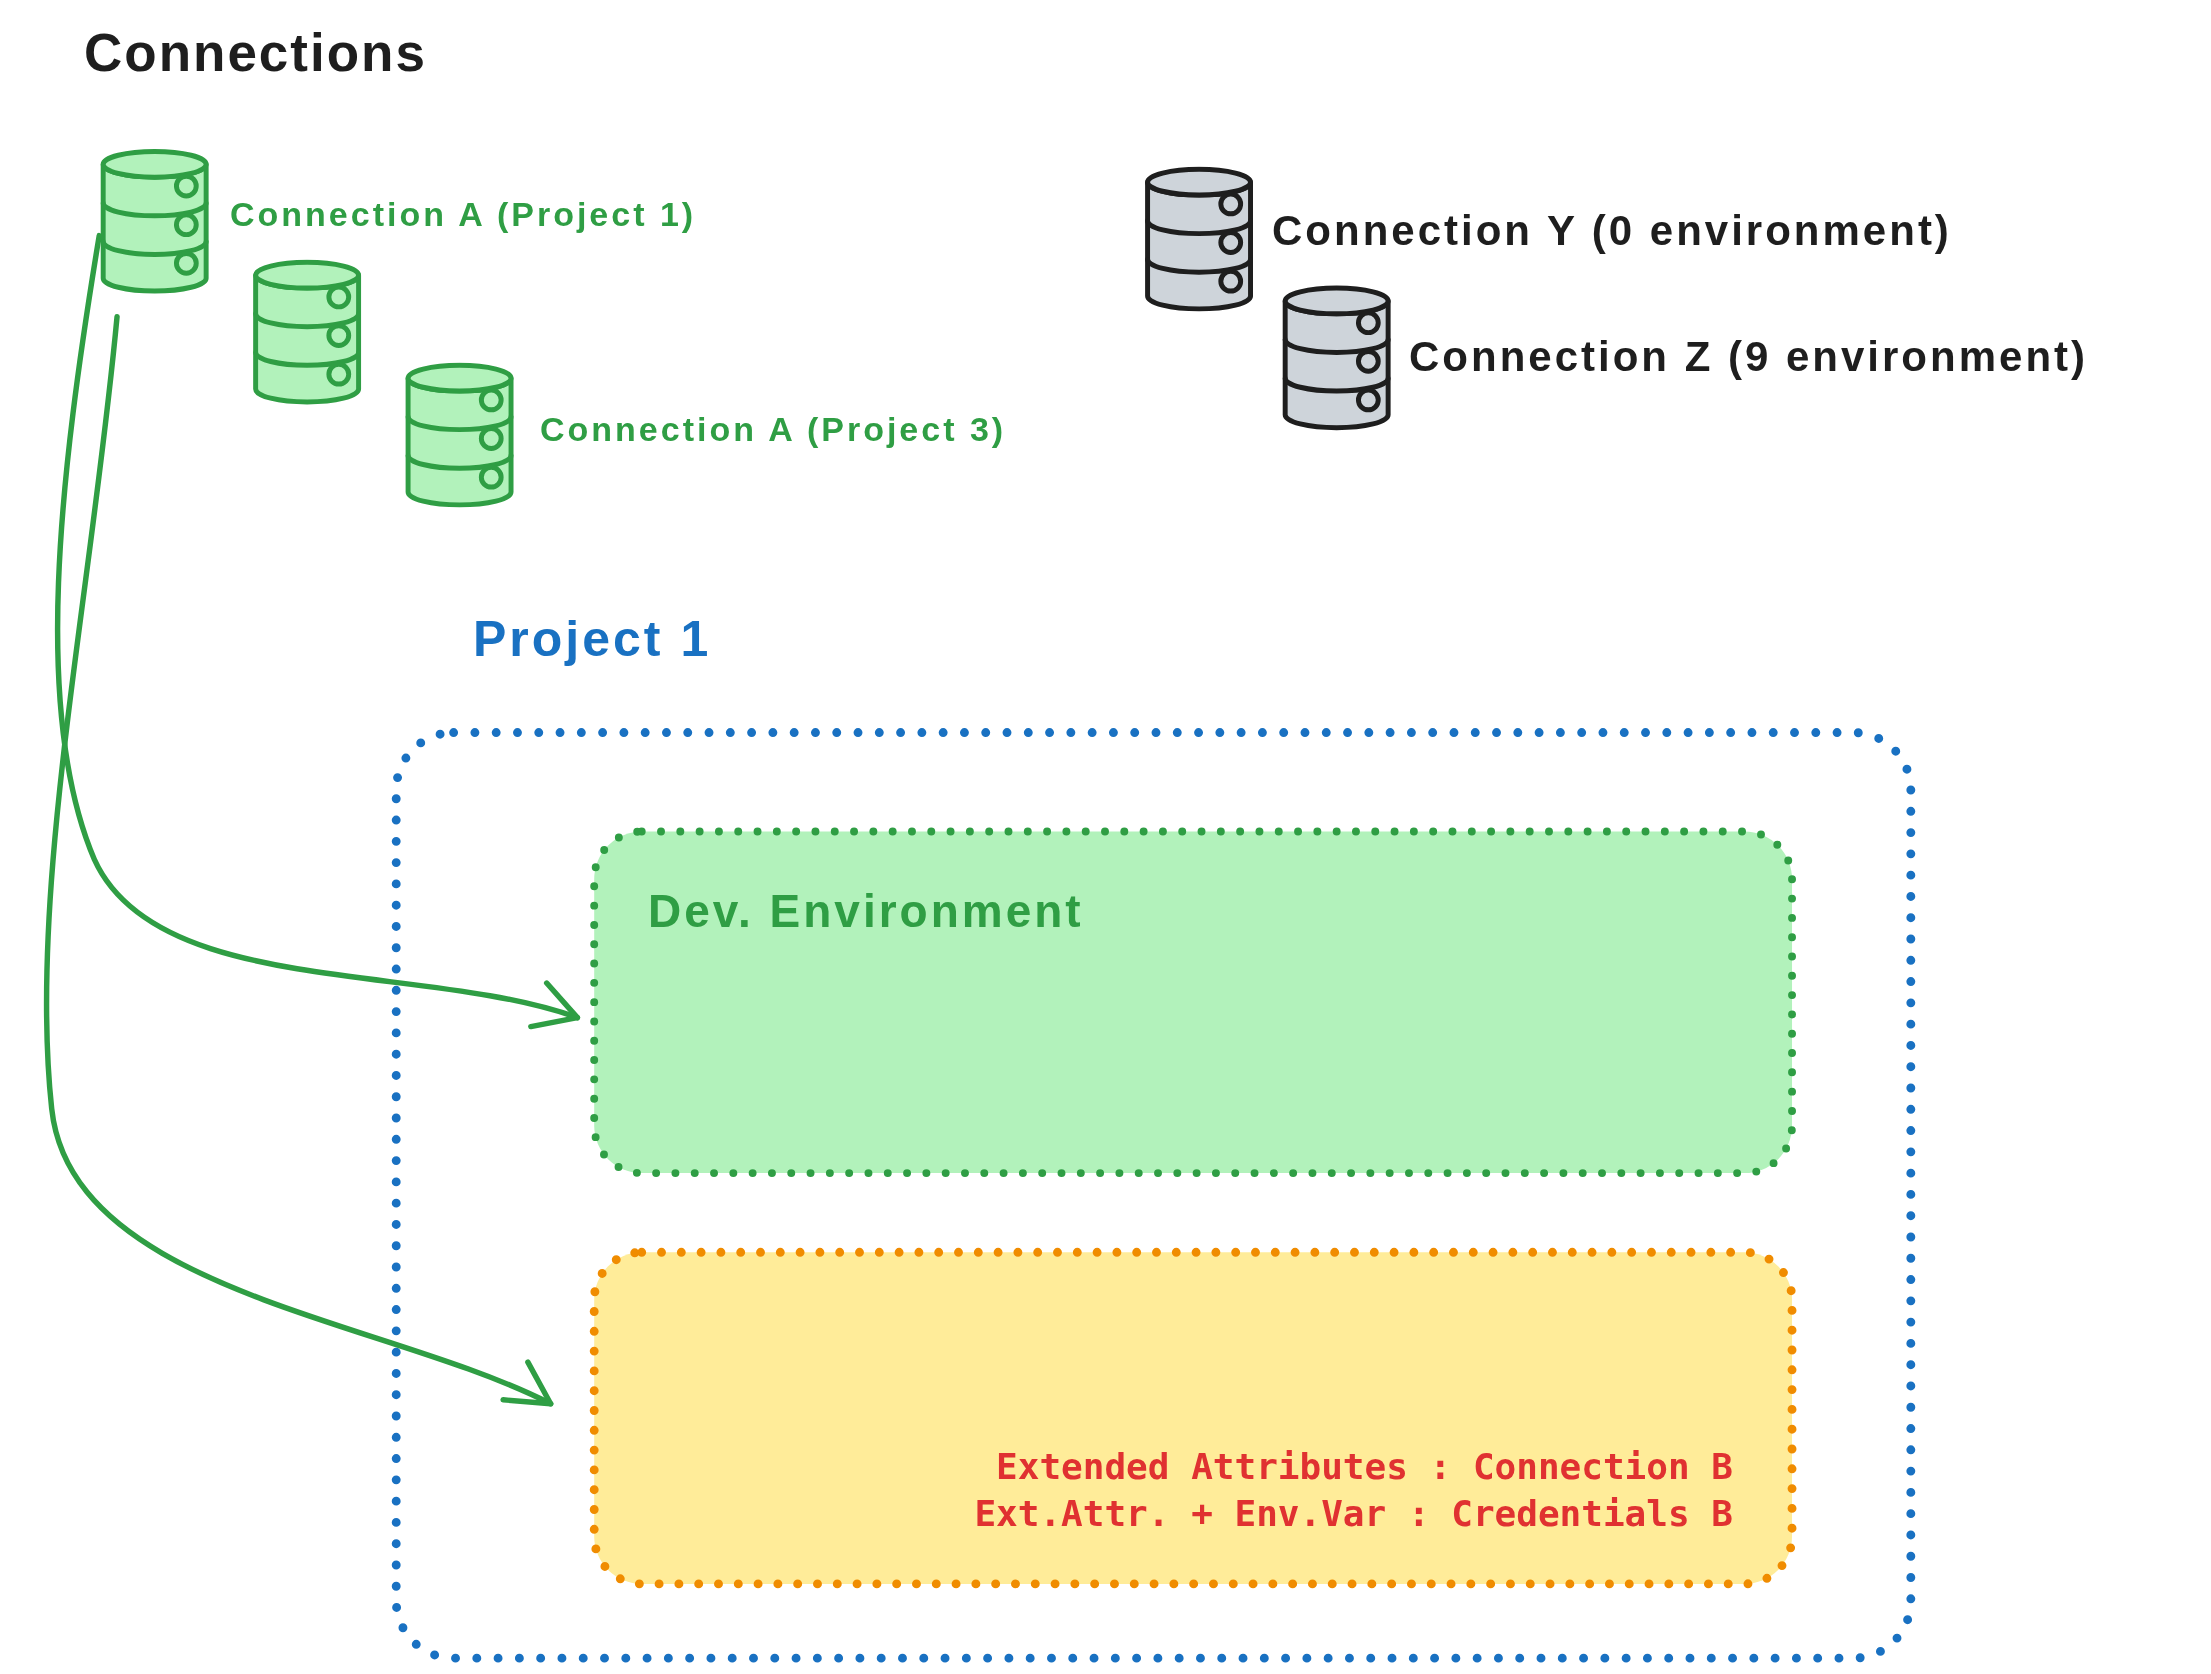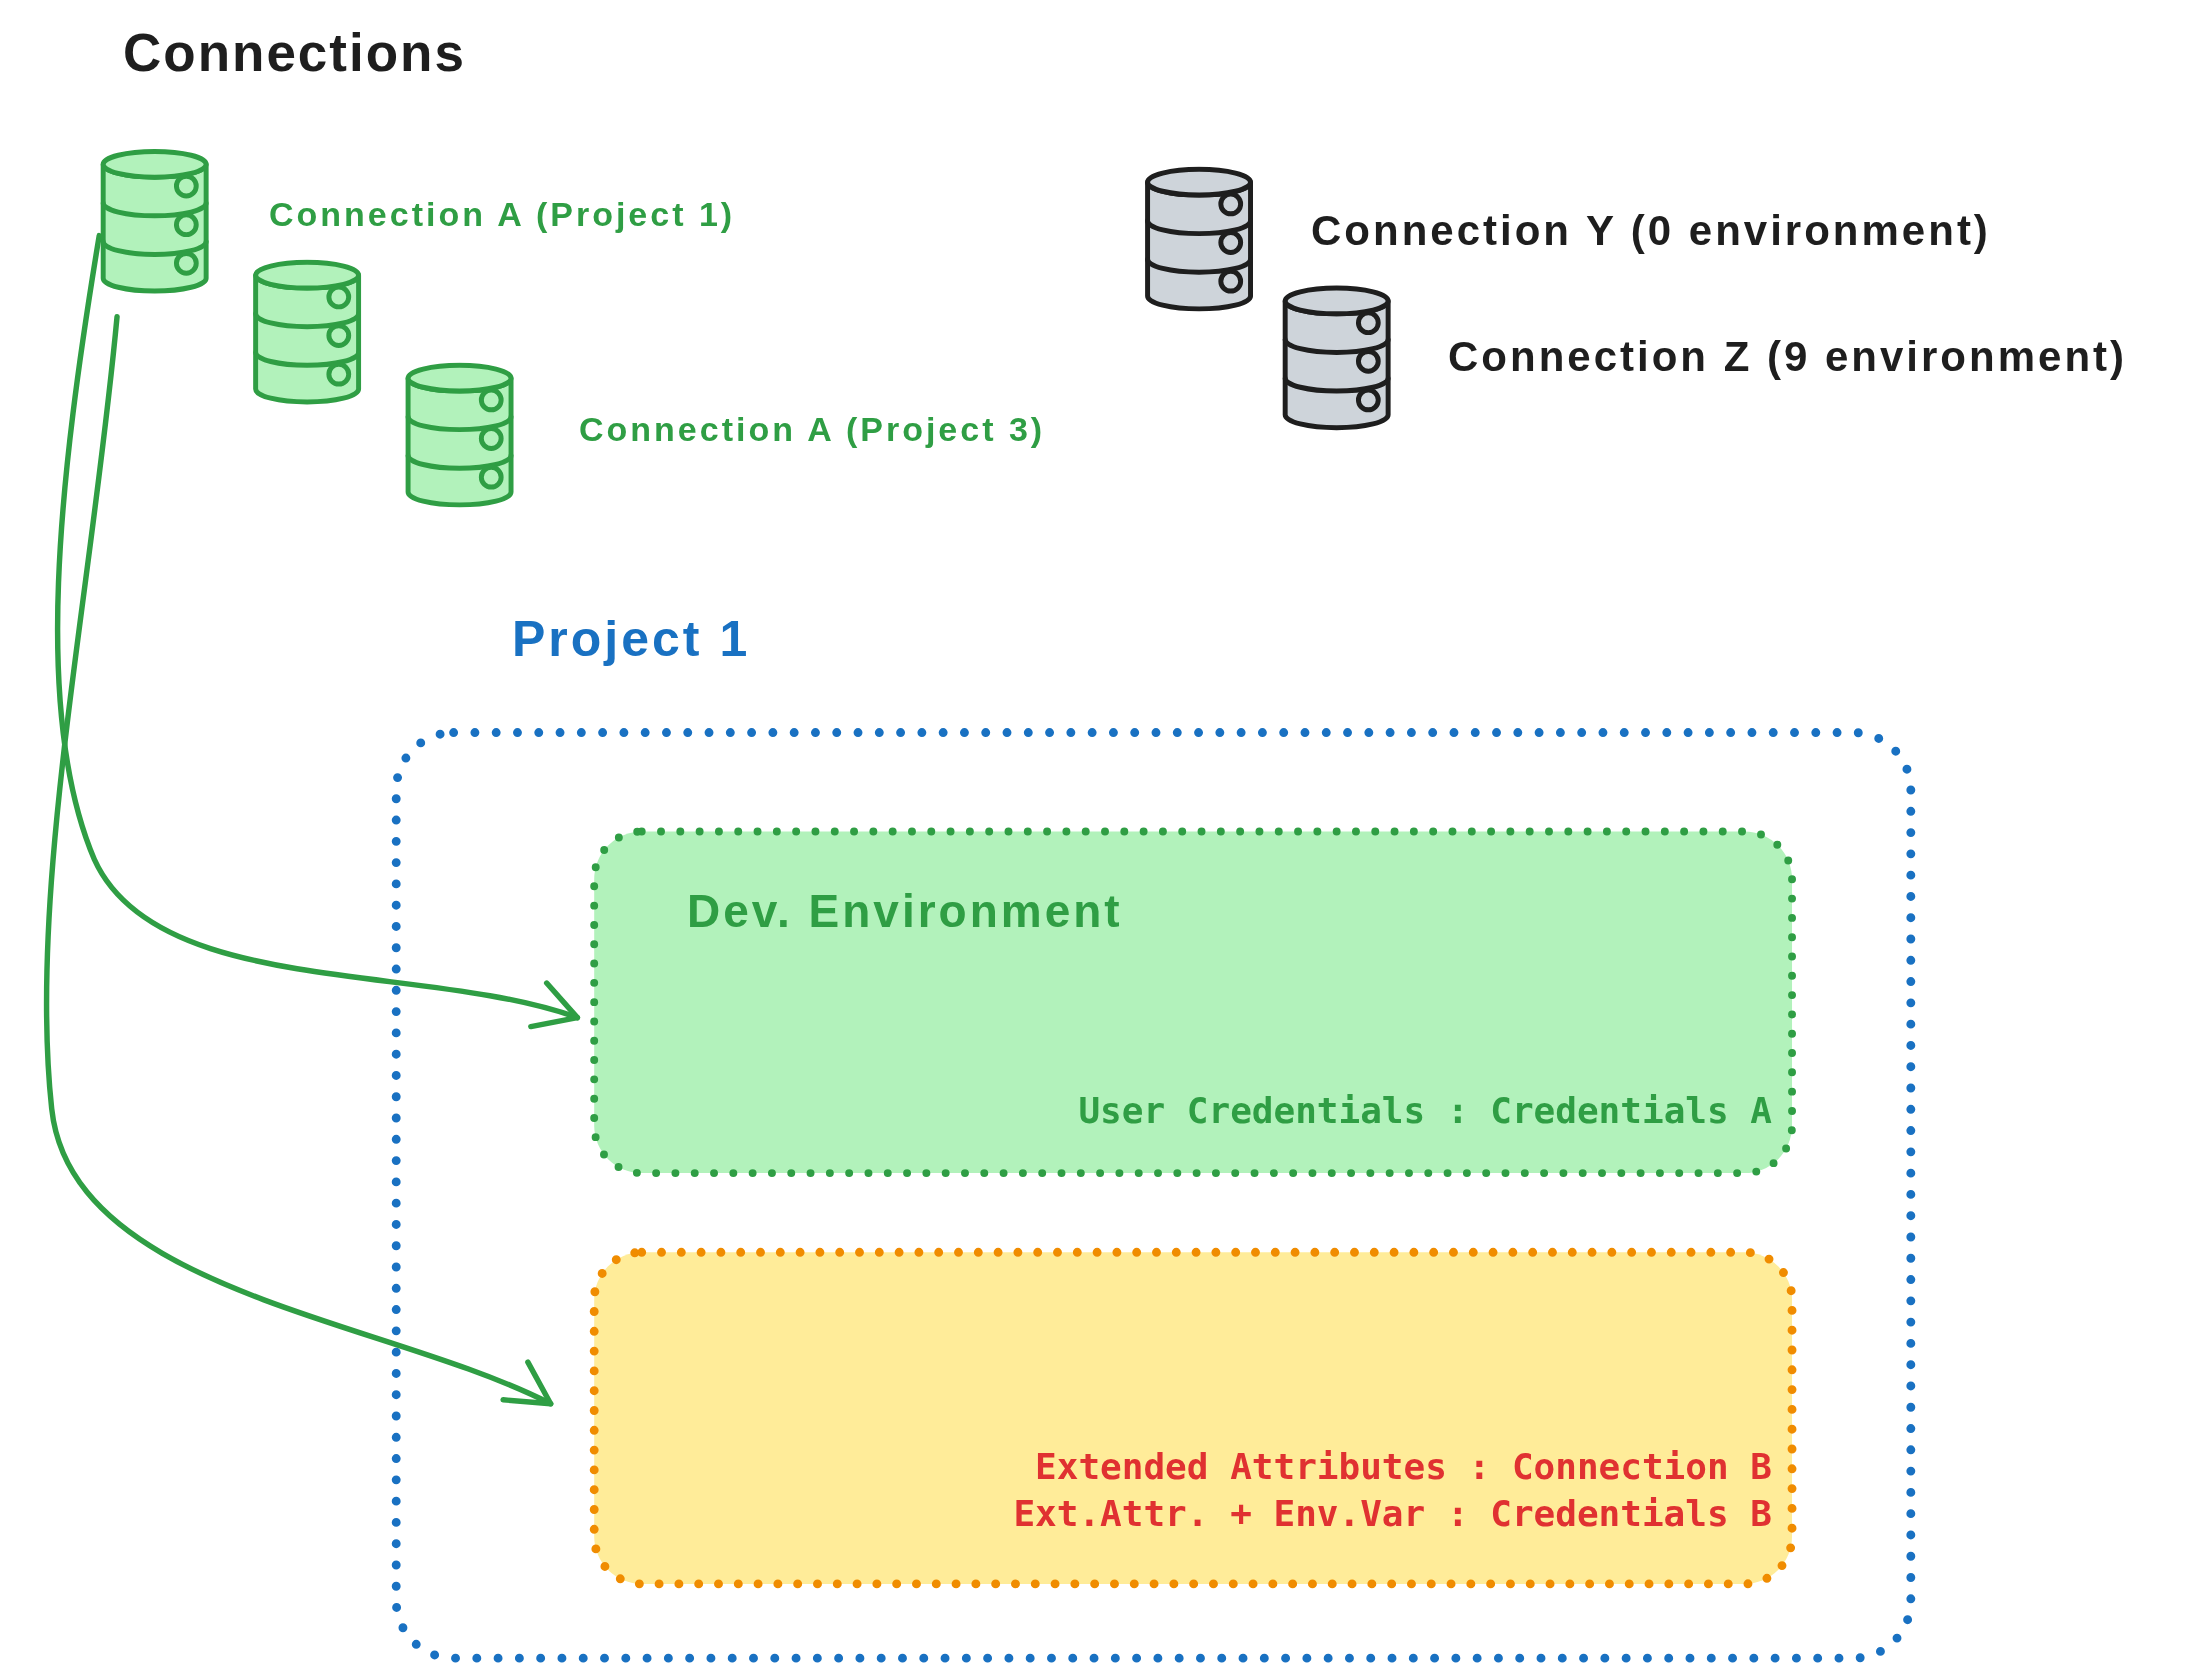--- a/index.html
+++ b/index.html
@@ -7,21 +7,21 @@
     --blue:#1971c2;
     --orange:#f08c00; --yellow-fill:#ffec99;
     --red:#e03131;
     --ink:#1e1e1e;
     --gray-fill:#ced4da;
   }
   html,body{margin:0;padding:0;background:#ffffff;}
   #stage{position:relative;width:2212px;height:1674px;background:#ffffff;overflow:hidden;
          font-family:"Liberation Sans",sans-serif;}
   #bg{position:absolute;left:0;top:0;}
-  .txt{position:absolute;line-height:1;white-space:pre;margin-left:39px;}
+  .txt{position:absolute;line-height:1;white-space:pre;}
   .hand{font-weight:600;letter-spacing:3px;}
   .mono{font-family:"DejaVu Sans Mono",monospace;font-weight:700;letter-spacing:0;}
   .page-title{left:84px;top:26px;font-size:53px;font-weight:700;color:var(--ink);letter-spacing:2px;}
   .lbl-green{color:var(--green);font-size:34px;}
   .lbl-ink{color:var(--ink);font-size:42px;}
   .lbl-a1{left:230px;top:197px;}
   .lbl-a2{left:386px;top:303px;}
   .lbl-a3{left:540px;top:412px;}
   .lbl-y{left:1272px;top:210px;text-align:right;}
   .lbl-z{left:1409px;top:336px;}
@@ -81,19 +81,18 @@
 
   <div class="txt hand lbl-green lbl-a1">Connection A (Project 1)</div>
   <div class="txt hand lbl-green lbl-a3">Connection A (Project 3)</div>
 
   <div class="txt hand lbl-ink lbl-y">Connection Y (0 environment)</div>
   <div class="txt hand lbl-ink lbl-z">Connection Z (9 environment)</div>
 
   <div class="txt project-title">Project 1</div>
 
   <div class="txt hand env-title dev-title">Dev. Environment</div>
-  <div class="txt mono map-line dev-map">User Credentials : Credentials A</div>
 
   <div class="txt mono map-line prod-map"><span>Extended Attributes : Connection B</span>
 <span>Ext.Attr. + Env.Var : Credentials B</span></div>
 
 </div>
 
 
 </body></html>

